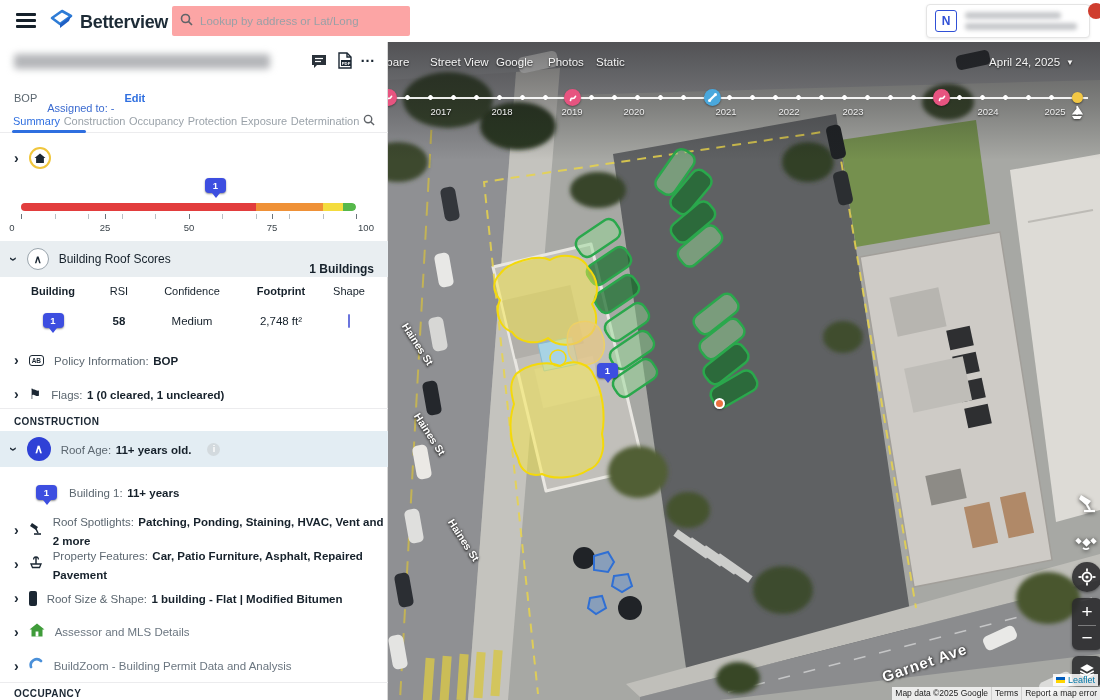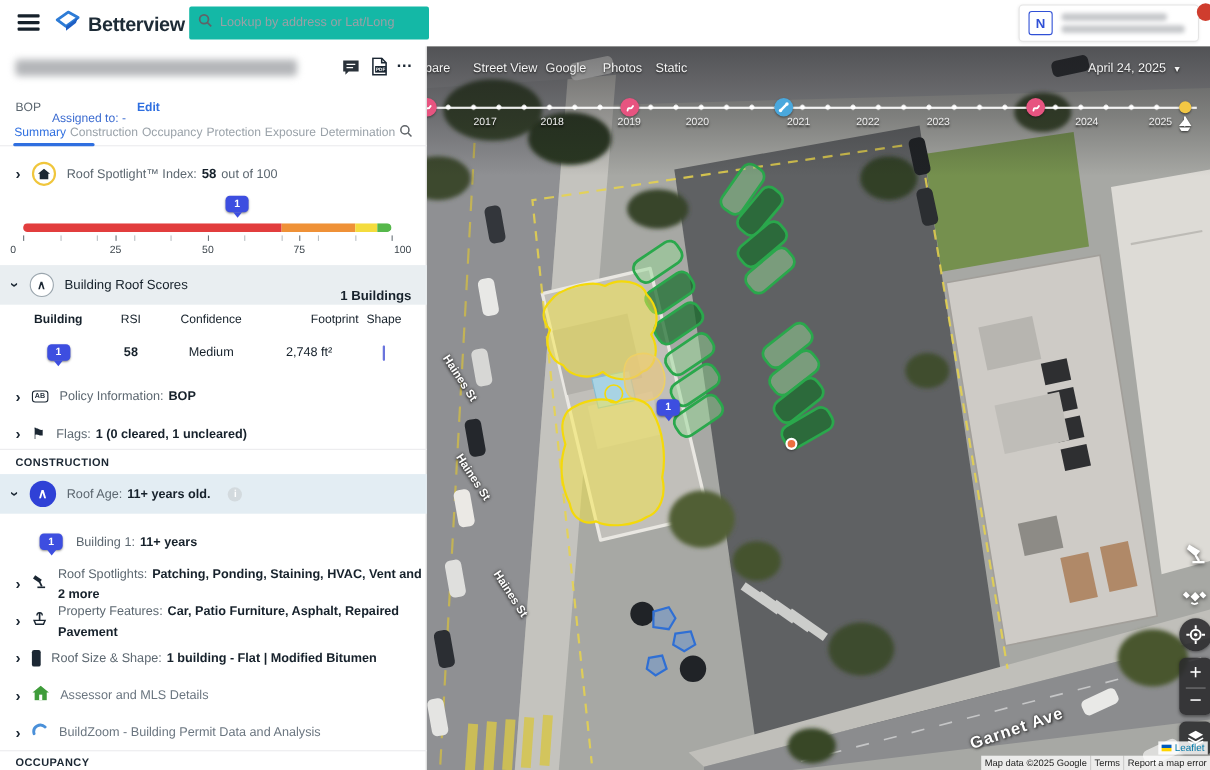--- a/index.html
+++ b/index.html
@@ -5,21 +5,21 @@
   * { margin:0; padding:0; box-sizing:border-box; }
   html,body { width:1100px; height:700px; overflow:hidden; font-family:"Liberation Sans",sans-serif; background:#fff; }
   .abs { position:absolute; }
 
   
   #topbar { position:absolute; left:0; top:0; width:1100px; height:42px; background:#fff; z-index:50; }
   #hamburger { position:absolute; left:16px; top:13px; width:20px; height:16px; cursor:pointer; }
   #hamburger span { display:block; height:2.5px; background:#16212b; margin-bottom:3.5px; border-radius:1px; }
   #brand { position:absolute; left:48px; top:8px; display:flex; align-items:center; gap:6px; }
   #brand-word { font-size:18px; font-weight:700; color:#1d2b36; letter-spacing:-0.3px; }
-  #searchbox { position:absolute; left:172px; top:6px; width:218px; height:30px; background:#14b8a6; border-radius:2px; display:flex; align-items:center; padding:0 8px; gap:7px; }
+  #searchbox { position:absolute; left:172px; top:6px; width:238px; height:30px; background:#fca5a5; border-radius:2px; display:flex; align-items:center; padding:0 8px; gap:7px; }
   #searchbox input { border:none; outline:none; background:transparent; font-size:11.5px; color:#333; width:170px; font-family:"Liberation Sans",sans-serif; }
   #searchbox input::placeholder { color:#9aa0a6; }
   #account-card { position:absolute; right:10px; top:4px; width:164px; height:34px; background:#fff; border:1px solid #e4e4e4; border-radius:4px; box-shadow:0 1px 3px rgba(0,0,0,.08); display:flex; align-items:center; padding:0 8px; gap:8px; }
   #account-avatar { width:22px; height:22px; border:1.5px solid #3050d6; border-radius:3px; color:#3050d6; font-size:12px; font-weight:700; display:flex; align-items:center; justify-content:center; }
   .blurline { background:#c6c8cb; border-radius:3px; filter:blur(2px); }
   #corner-red { position:absolute; right:-4px; top:3px; width:16px; height:16px; border-radius:50%; background:#cf3d2e; }
 
   
   #panel { position:absolute; left:0; top:42px; width:388px; height:658px; background:#fff; z-index:40; border-right:1px solid #d8d8d8; }
   .row-label { color:#5c6770; font-size:11.5px; }
@@ -168,25 +168,20 @@
   <div class="divider" style="top:90px;"></div>
   <div class="abs" style="left:12px;top:88px;width:74px;height:3px;background:#2f6fe0;border-radius:2px;"></div>
 
   
   <div class="panel-row" style="top:104px;height:24px;padding-left:14px;gap:10px;">
     <span class="chev">›</span>
     <span class="circ" style="width:22px;height:22px;border:2px solid #f0c63c;background:#fff;">
       <svg width="12" height="11" viewBox="0 0 12 11">
           <path d="M6 0.5 L11.5 5 h-1.6 v5 h-7.8 v-5 H0.5 Z" fill="#1b2733"></path>
         </svg>
-    </span>
-    <span>
-      <span class="row-label">Roof Spotlight™ Index:</span>
-      <span class="row-value" style="font-size:12px;">58</span>
-      <span class="row-label">out of 100</span>
     </span>
   </div>
 
   
   <div class="abs pin" style="left:205px;top:133px;">1</div>
   <div id="gauge-bar">
     <div style="width:70%;background:#e23d3d;"></div>
     <div style="width:20%;background:#ef9137;"></div>
     <div style="width:6%;background:#f4dc3e;"></div>
     <div style="width:4%;background:#56b84b;border-radius:0 5px 5px 0;"></div>
@@ -219,21 +214,21 @@
     <span class="row-value" style="font-weight:400;font-size:12px;">Building Roof Scores</span>
     <span class="row-value" style="margin-left:auto;margin-right:14px;font-size:12px;margin-top:20px;">1 Buildings</span>
   </div>
 
   
   <div id="score-table">
     <div class="tgrid">
       <span class="th">Building</span>
       <span class="th" style="font-weight:400;">RSI</span>
       <span class="th" style="font-weight:400;">Confidence</span>
-      <span class="th" style="font-weight:400;text-align:right;">Footprint</span>
+      <span class="th" style="font-weight:700;">Footprint</span>
       <span class="th" style="font-weight:400;">Shape</span>
     </div>
     <div class="tgrid" style="margin-top:16px;align-items:center;">
       <span class="td"><span class="pin">1</span></span>
       <span class="td" style="font-weight:700;">58</span>
       <span class="td">Medium</span>
       <span class="td">2,748 ft²</span>
       <span class="td"><span id="shape-swatch"></span></span>
     </div>
   </div>

